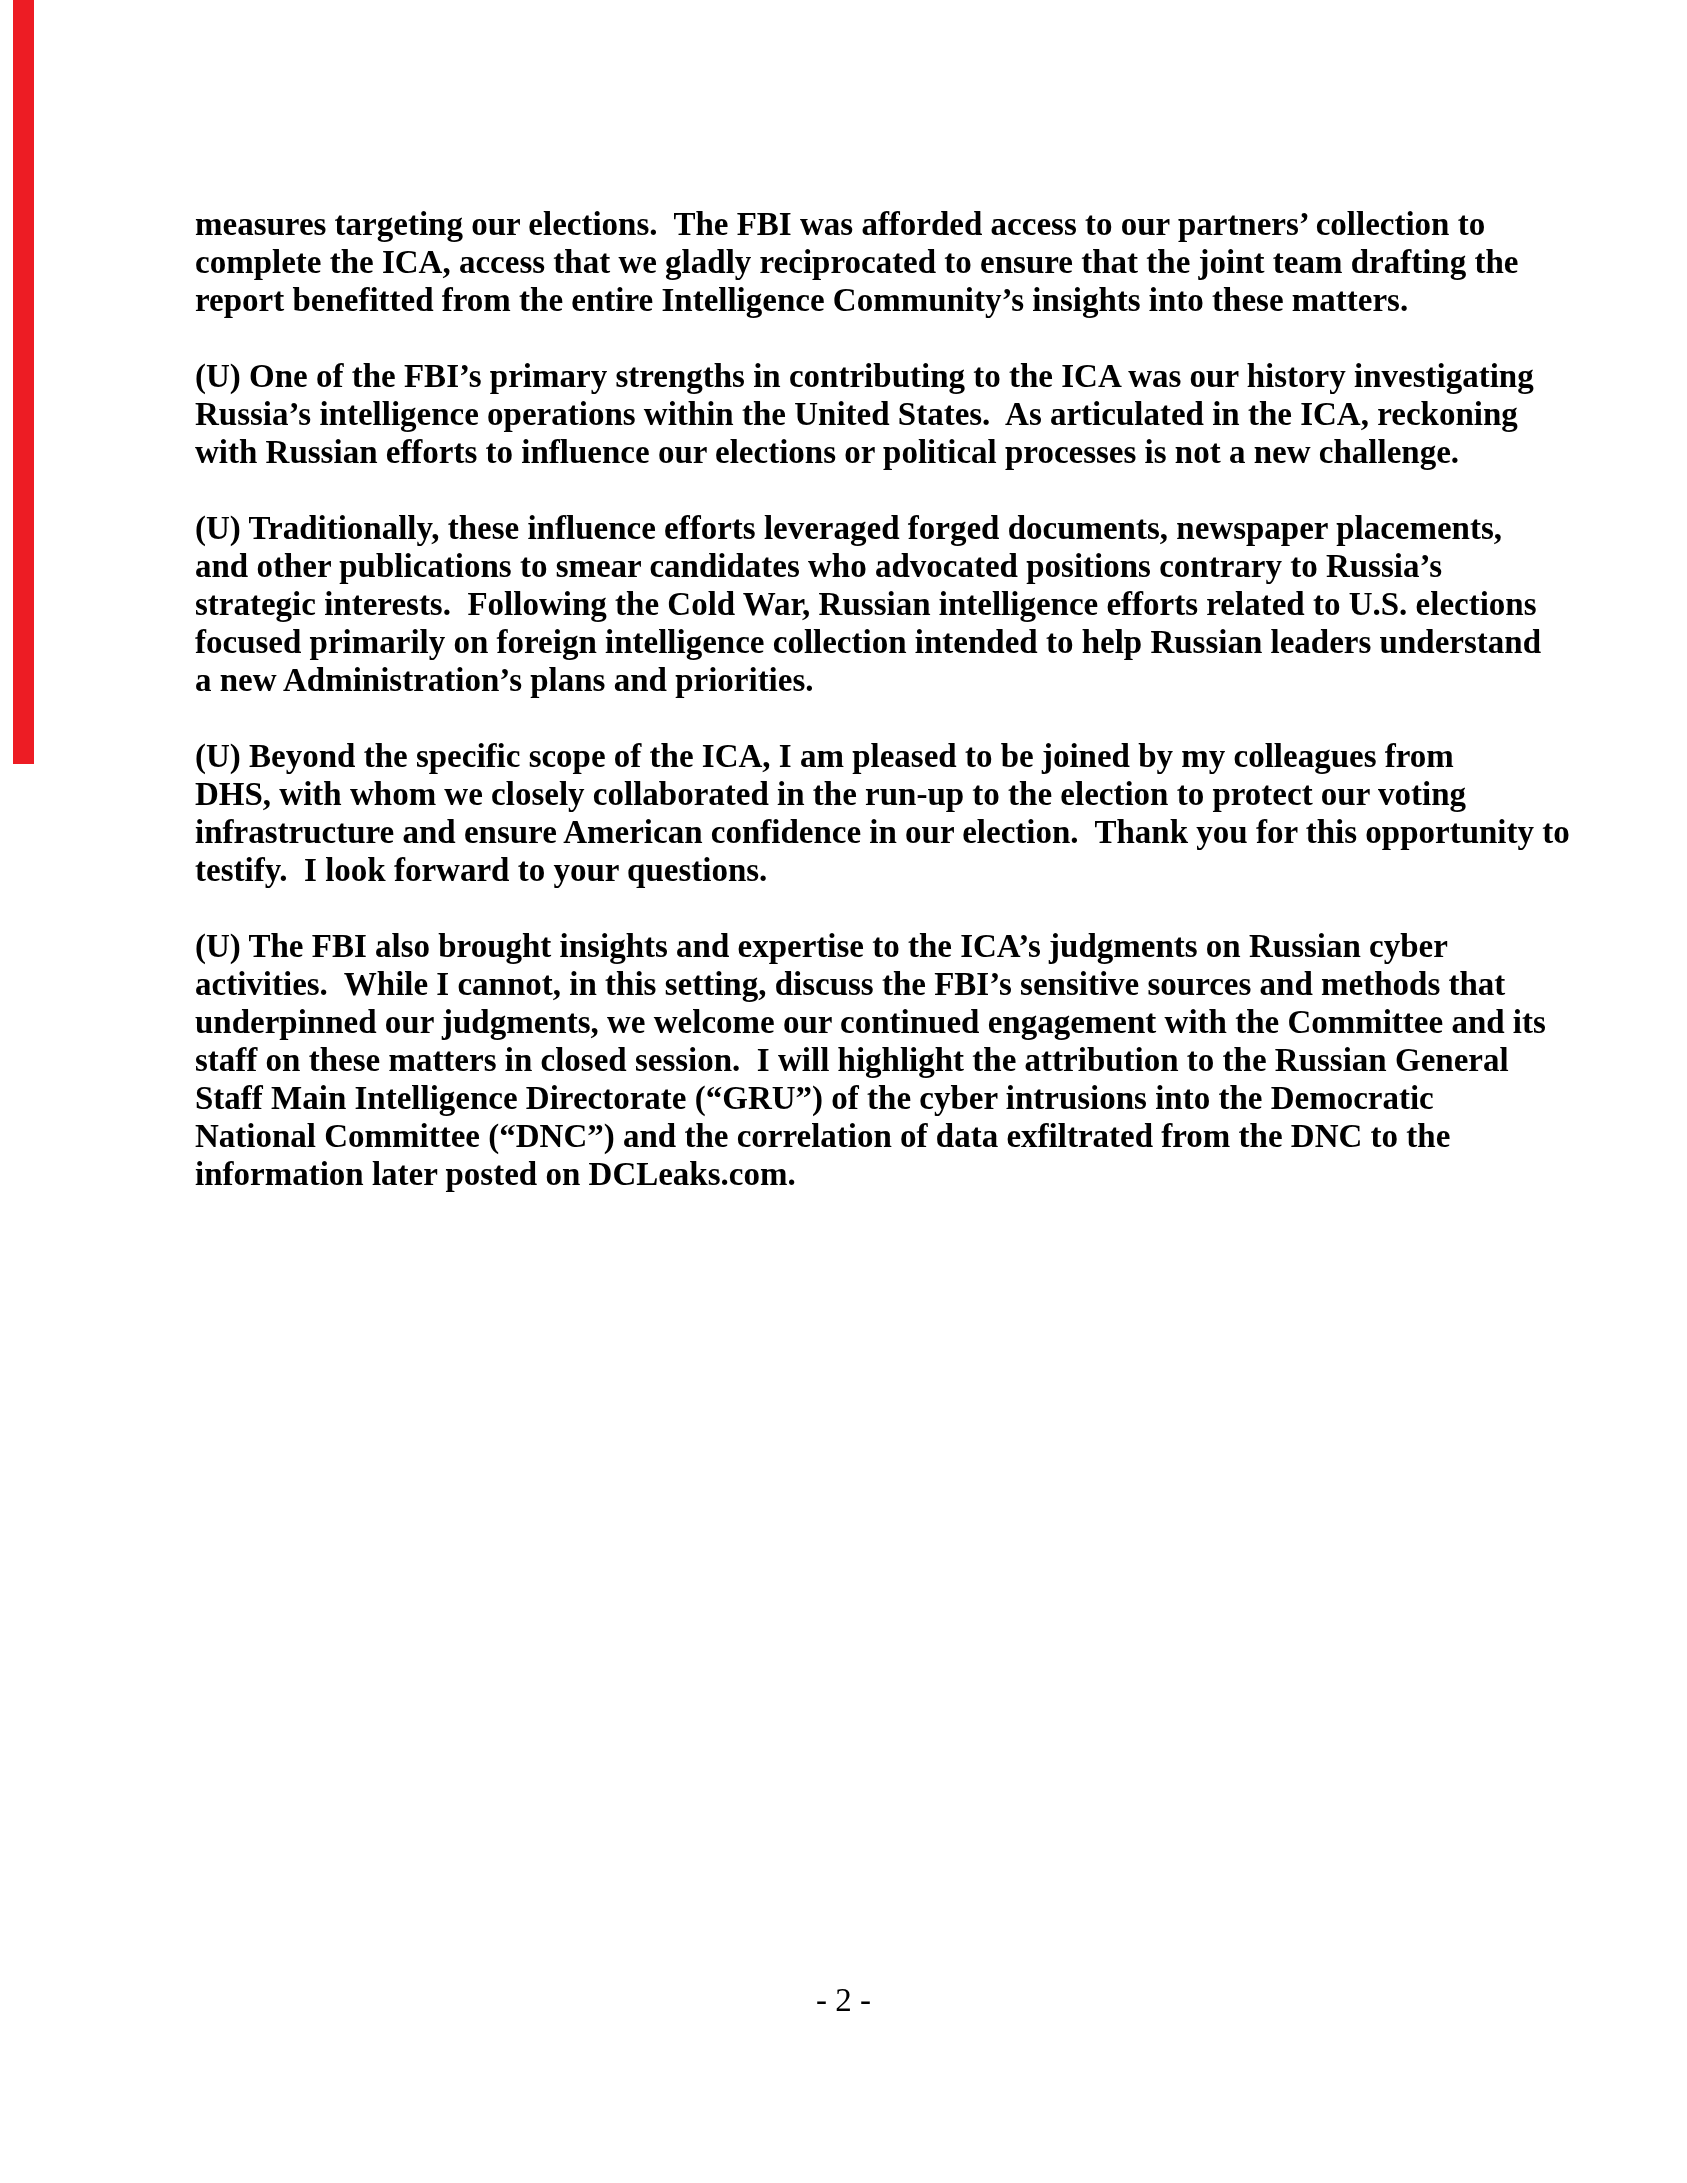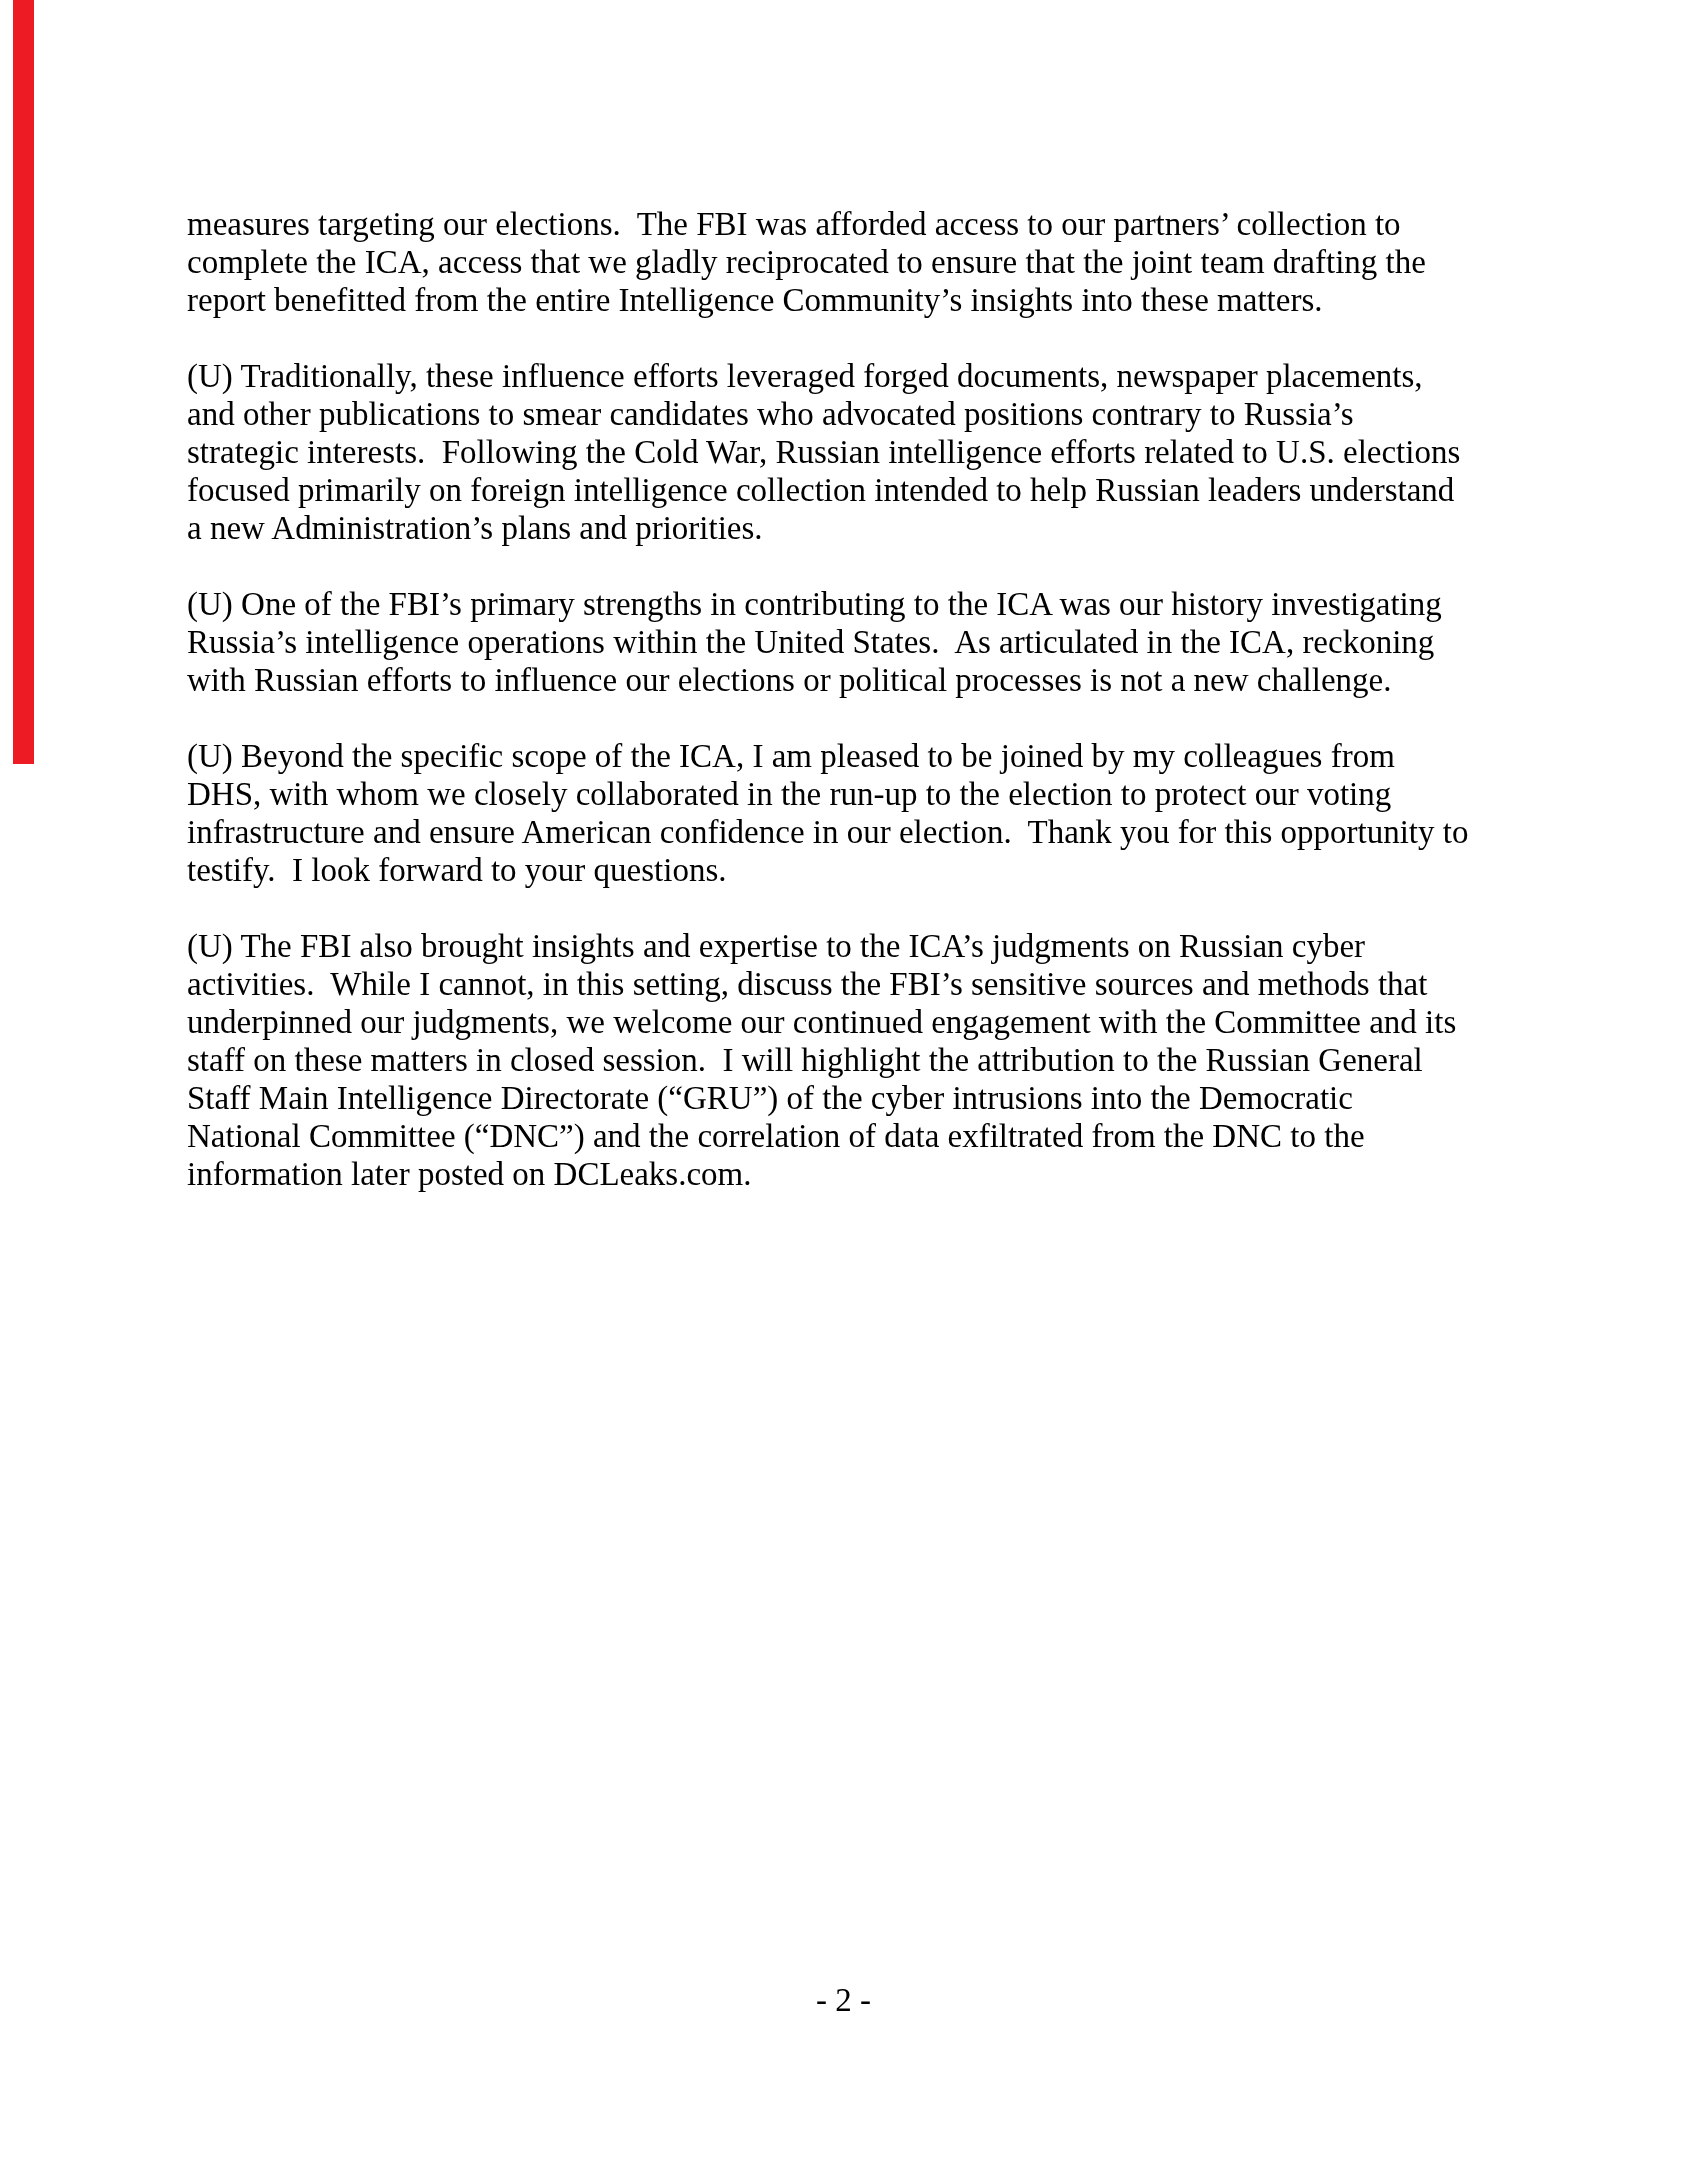--- a/index.html
+++ b/index.html
@@ -19,23 +19,24 @@
   .scan-artifact {
     position: absolute;
     left: 13.2px;
     top: 0;
     width: 21px;
     height: 764px;
     background: #ed1c24;
   }
   .text-block {
     position: absolute;
-    left: 187px;
+    left: 195px;
     top: 205px;
     width: 1330px;
+    font-weight: bold;
   }
   .text-block p {
     margin: 0 0 38px 0;
     font-size: 33px;
     line-height: 38px;
     white-space: pre;  
   }
   .page-footer {
     position: absolute;
     left: 0;
@@ -50,28 +51,28 @@
 <body>
 
 <div class="page" style="background: rgb(255, 255, 255); color: rgb(0, 0, 0);">
 
   <div class="scan-artifact" style="background: rgb(237, 28, 36);"></div>
 
   <div class="text-block">
     <p>measures targeting our elections.  The FBI was afforded access to our partners’ collection to
 complete the ICA, access that we gladly reciprocated to ensure that the joint team drafting the
 report benefitted from the entire Intelligence Community’s insights into these matters.</p>
+    <p>(U) One of the FBI’s primary strengths in contributing to the ICA was our history investigating
+Russia’s intelligence operations within the United States.  As articulated in the ICA, reckoning
+with Russian efforts to influence our elections or political processes is not a new challenge.</p>
     <p>(U) Traditionally, these influence efforts leveraged forged documents, newspaper placements,
 and other publications to smear candidates who advocated positions contrary to Russia’s
 strategic interests.  Following the Cold War, Russian intelligence efforts related to U.S. elections
 focused primarily on foreign intelligence collection intended to help Russian leaders understand
 a new Administration’s plans and priorities.</p>
-    <p>(U) One of the FBI’s primary strengths in contributing to the ICA was our history investigating
-Russia’s intelligence operations within the United States.  As articulated in the ICA, reckoning
-with Russian efforts to influence our elections or political processes is not a new challenge.</p>
     <p>(U) Beyond the specific scope of the ICA, I am pleased to be joined by my colleagues from
 DHS, with whom we closely collaborated in the run-up to the election to protect our voting
 infrastructure and ensure American confidence in our election.  Thank you for this opportunity to
 testify.  I look forward to your questions.</p>
     <p>(U) The FBI also brought insights and expertise to the ICA’s judgments on Russian cyber
 activities.  While I cannot, in this setting, discuss the FBI’s sensitive sources and methods that
 underpinned our judgments, we welcome our continued engagement with the Committee and its
 staff on these matters in closed session.  I will highlight the attribution to the Russian General
 Staff Main Intelligence Directorate (“GRU”) of the cyber intrusions into the Democratic
 National Committee (“DNC”) and the correlation of data exfiltrated from the DNC to the

